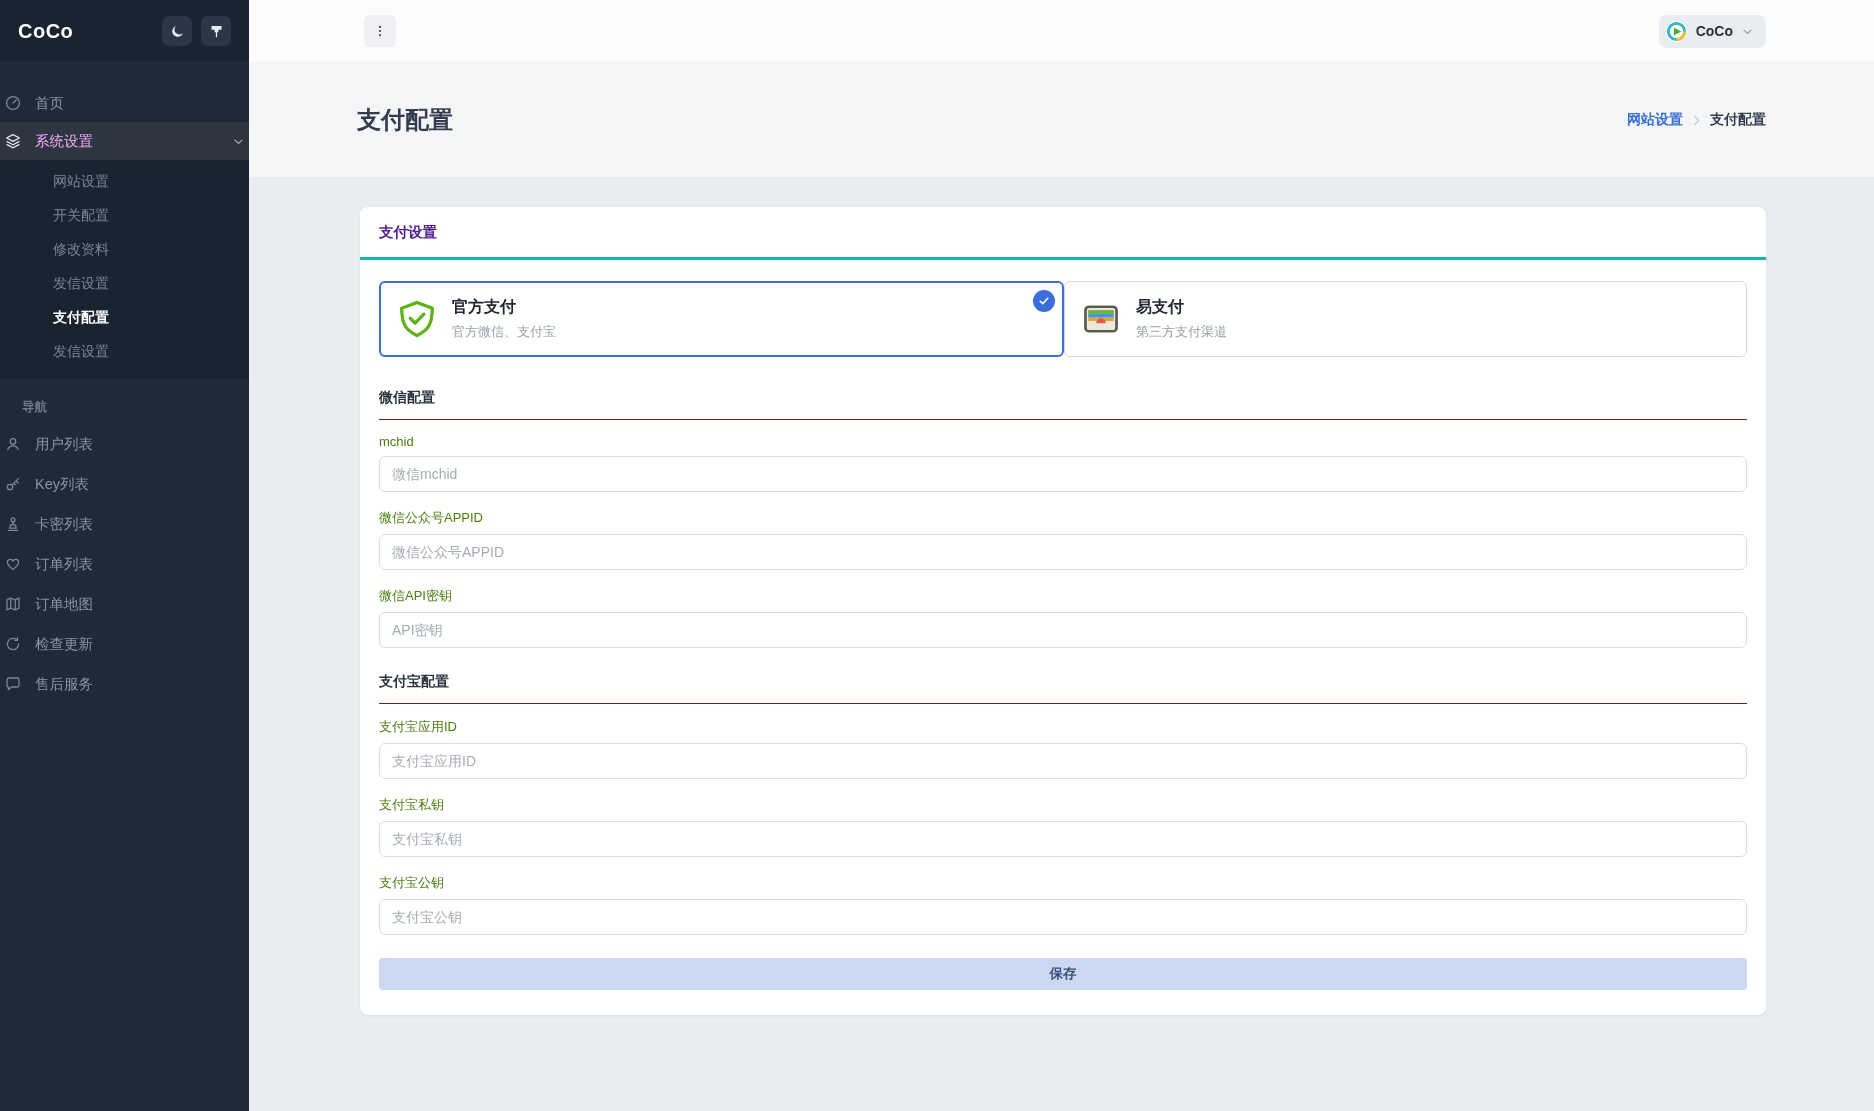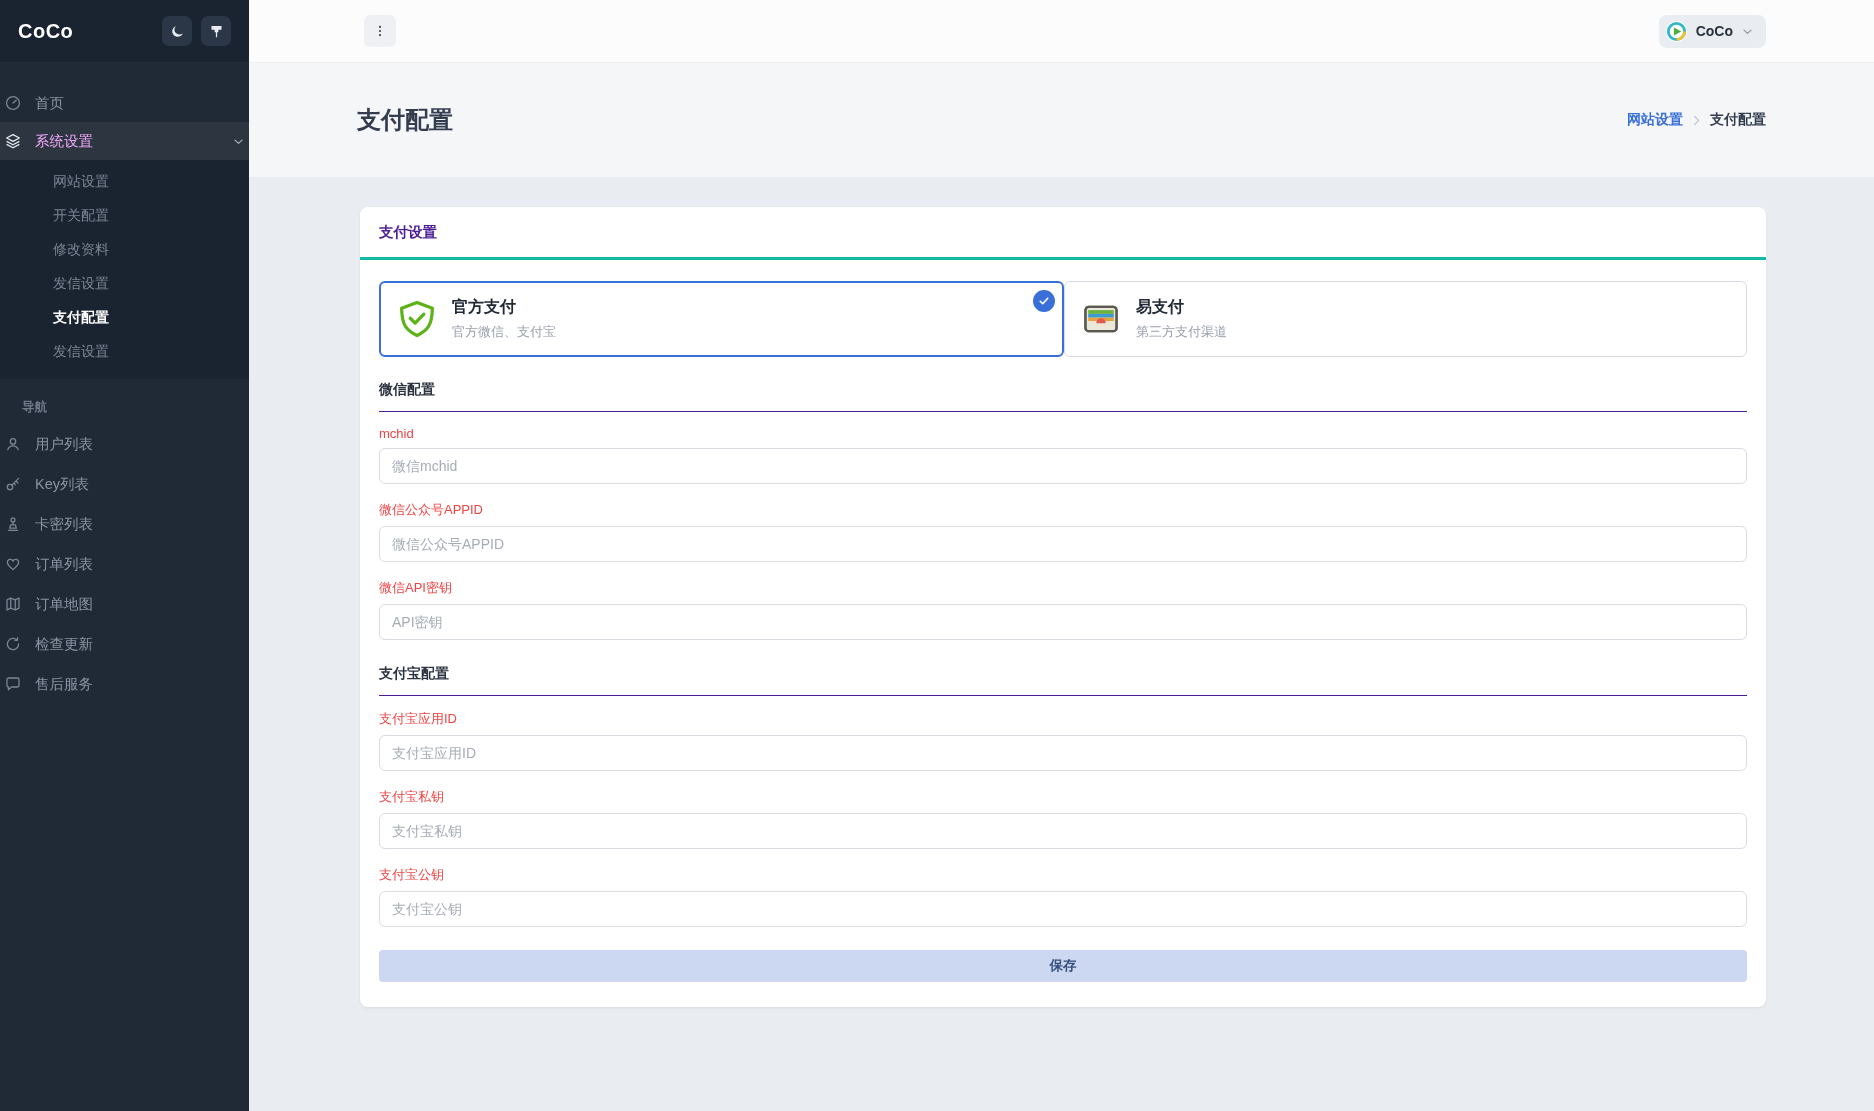--- a/index.html
+++ b/index.html
@@ -53,34 +53,34 @@
   .crumb-cur { color:#333d4f; font-weight:600; }
 
   .content { flex:1; padding:30px 108px 0 111px; background:#e9ecf0; }
 
   
   .card { background:#fff; border-radius:8px; box-shadow:0 1px 3px rgba(16,24,40,.07); }
   .card-head { padding:16px 19px 15px; font-size:14.5px; font-weight:700; color:#4c1d95;
     border-bottom:3px solid #14b8a6; }
   .card-body { padding:21px 19px 25px; }
 
-  .methods { display:flex; margin-bottom:24px; }
+  .methods { display:flex; margin-bottom:32px; }
   .method { flex:1; height:76px; border-radius:6px; position:relative; display:flex;
     align-items:center; padding-left:16px; gap:15px; cursor:pointer; background:#fff; }
   .method.selected { border:2px solid #3b6fd8; }
   .method.plain { border:1px solid #d8dce2; }
   .m-title { font-size:16px; font-weight:700; color:#1f2733; }
   .m-sub { font-size:13px; color:#99a0ab; margin-top:5px; }
   .m-badge { position:absolute; top:7px; right:7px; width:22px; height:22px; border-radius:50%;
     background:#3a6fd8; display:flex; align-items:center; justify-content:center; }
 
   .sec-title { font-size:14px; font-weight:700; color:#2b3340; padding-bottom:12px;
     border-bottom:1px solid #4c1d95; margin-bottom:14px; }
   .sec-title.second { margin-top:8px; }
-  .f-label { font-size:13px; color:#ef4444; margin-bottom:7px; }
+  .f-label { font-size:13px; color:#4d7c0f; margin-bottom:7px; }
   .f-input { width:100%; height:36px; border:1px solid #d9dde2; border-radius:6px;
     padding:0 12px; font-size:14px; color:#333; outline:none; margin-bottom:17px;
     font-family:"Liberation Sans","DejaVu Sans",sans-serif; background:#fff; }
   .f-input::placeholder { color:#a6acb5; }
 
   .save-btn { width:100%; height:32px; margin-top:6px; border:none; border-radius:4px;
     background:#ccd8f1; color:#36507e; font-size:13.5px; font-weight:600; cursor:pointer;
     font-family:"Liberation Sans","DejaVu Sans",sans-serif; }
 </style>
 </head>

